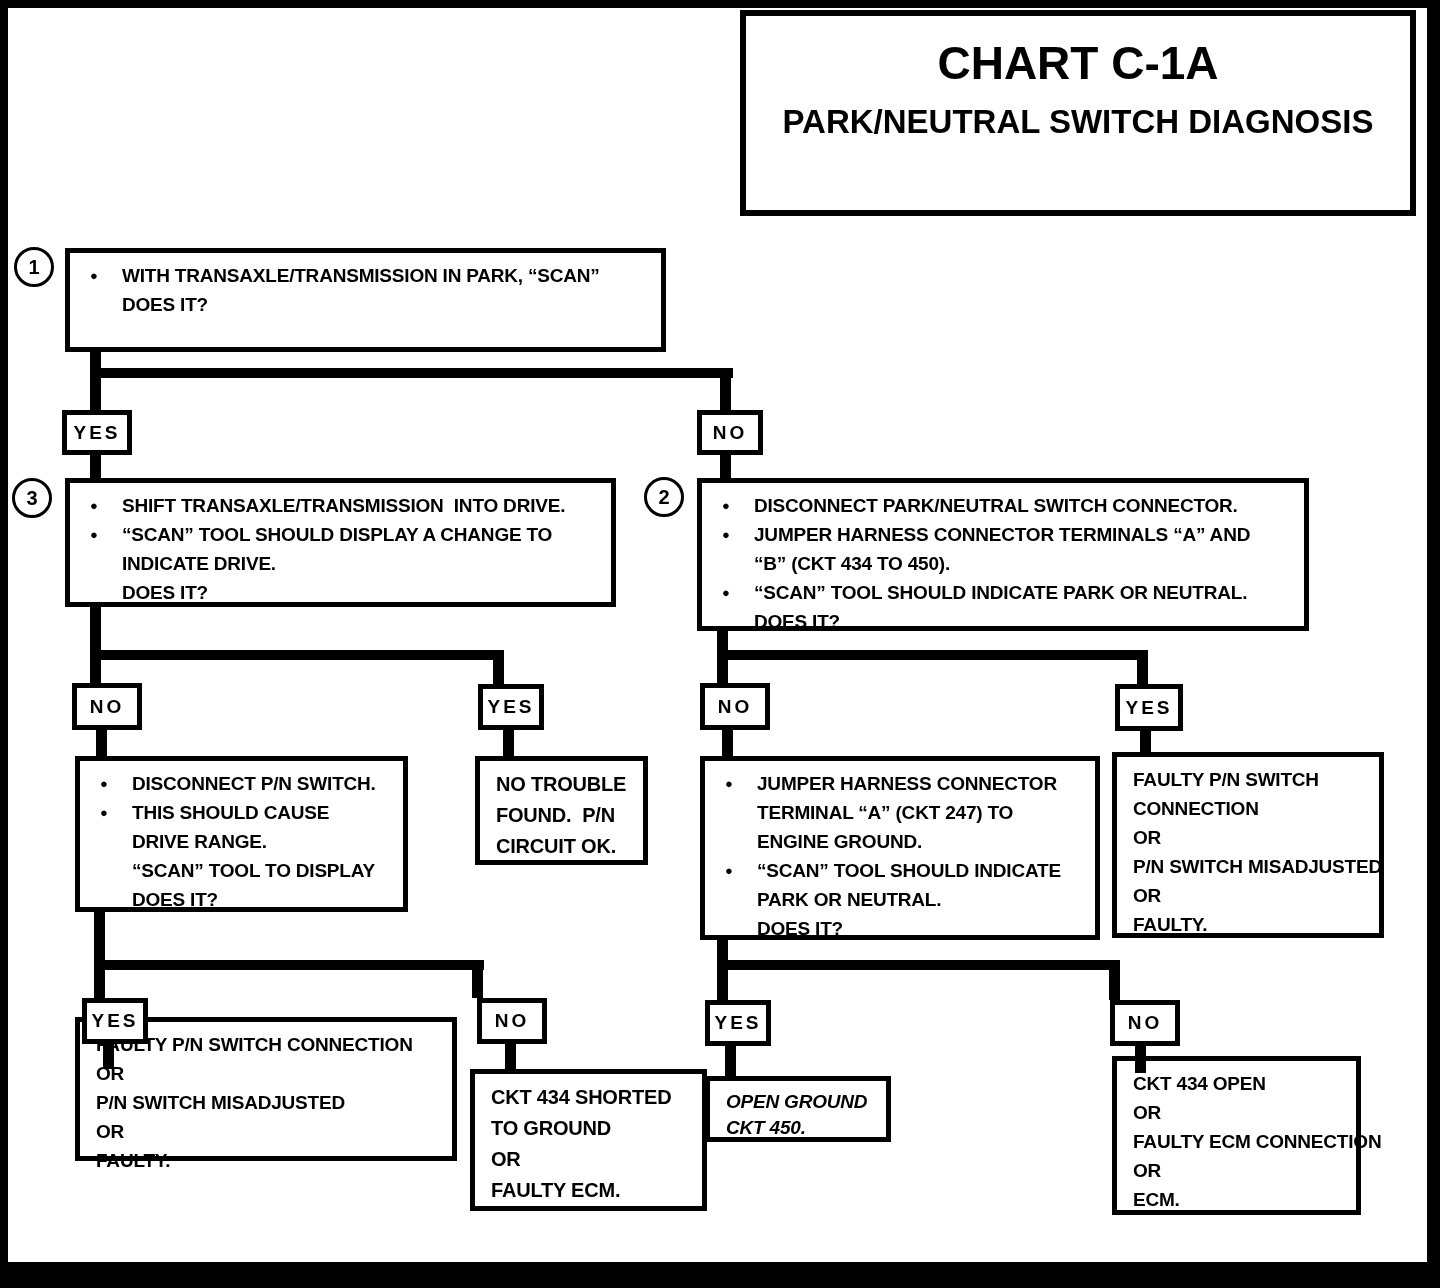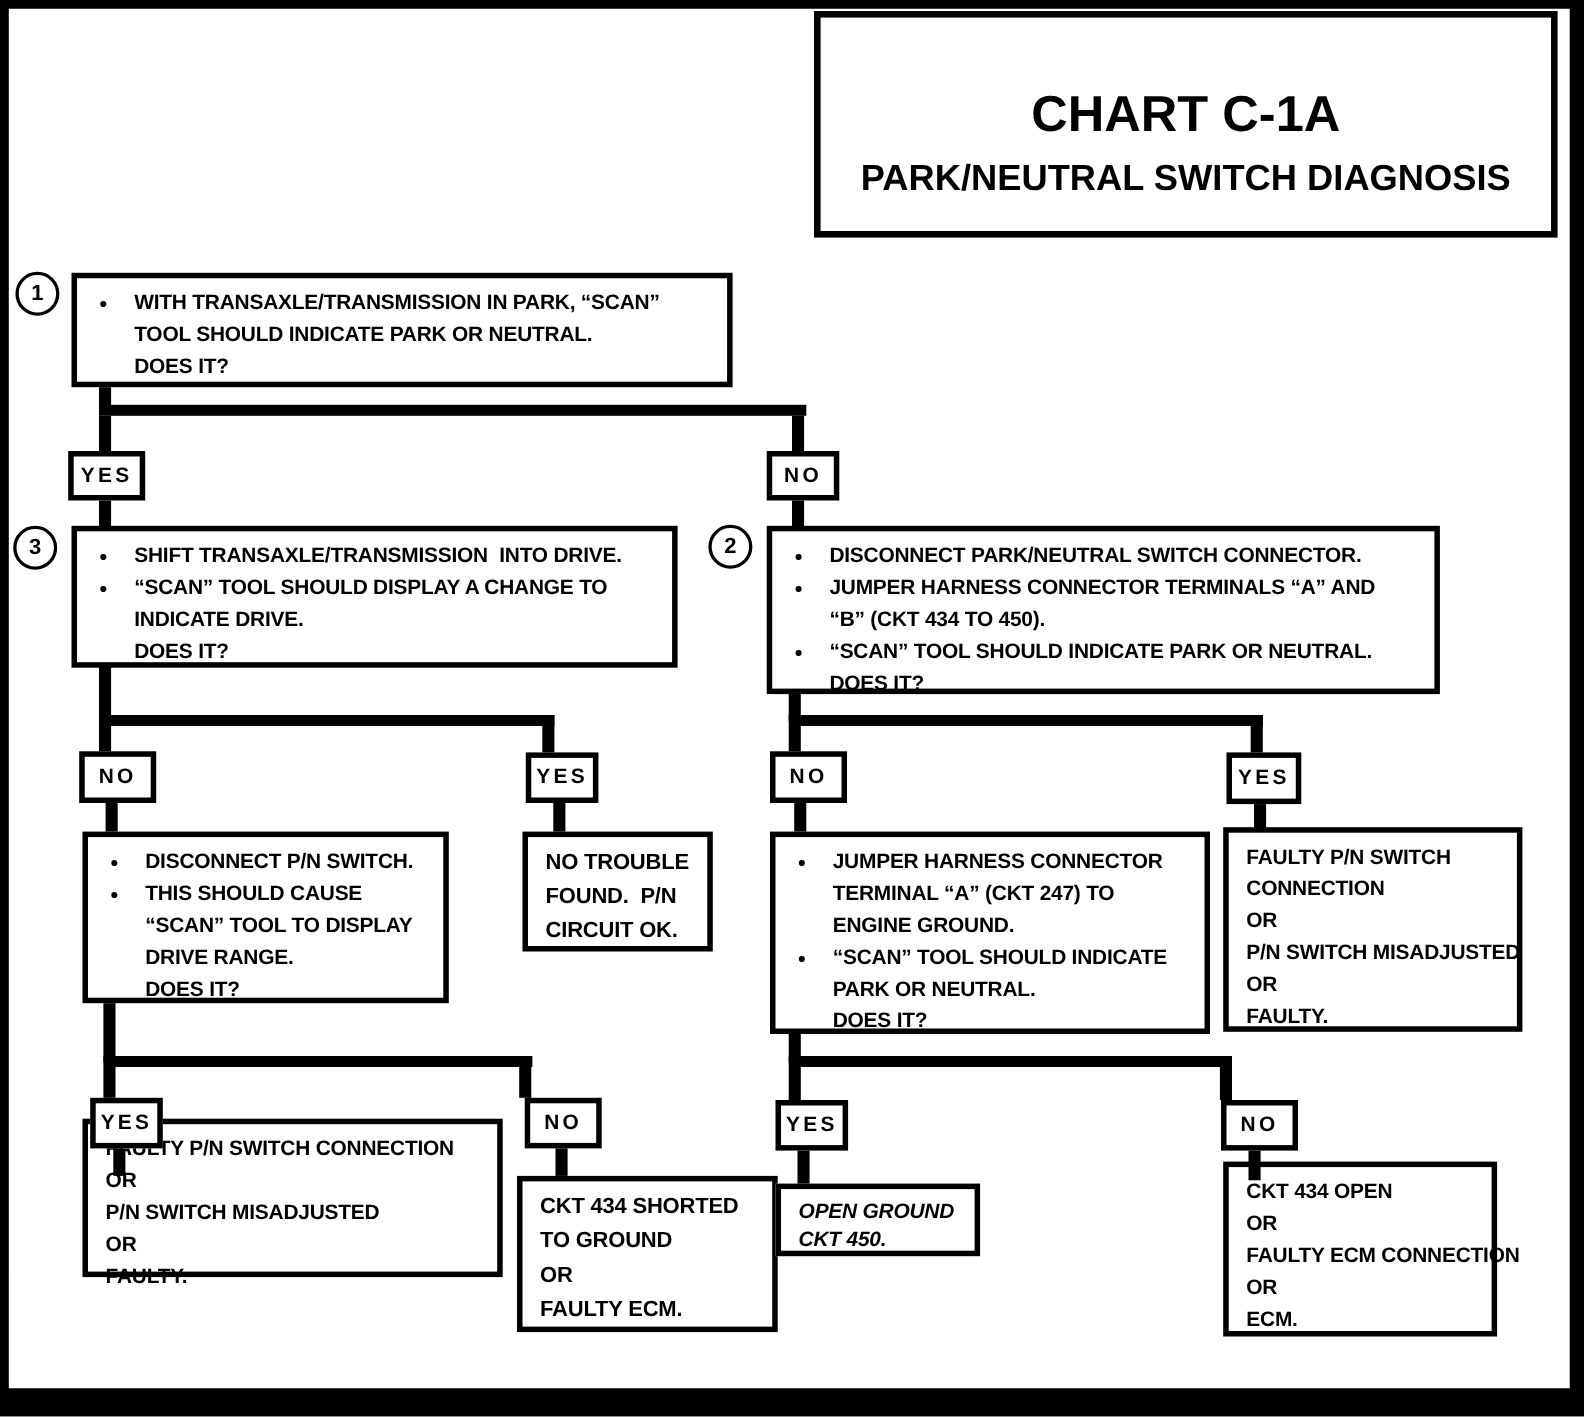--- a/index.html
+++ b/index.html
@@ -30,21 +30,21 @@
     position:absolute; width:40px; height:40px; border:3px solid #000; border-radius:50%;
     background:#fff; box-sizing:border-box; display:flex; align-items:center; justify-content:center;
     font-size:20px;
   }
   .ln { position:absolute; background:#000; }
   .titlebox {
     position:absolute; left:740px; top:10px; width:676px; height:206px;
     border:6px solid #000; box-sizing:border-box; background:#fff;
     display:flex; flex-direction:column; align-items:center; padding-top:22px;
   }
-  .t1 { font-size:46px; line-height:50px; letter-spacing:0px;margin-top:40px; }
+  .t1 { font-size:46px; line-height:50px; letter-spacing:0px; }
   .t2 { font-size:33px; line-height:40px; margin-top:14px; }
   .t3 { font-size:27px; line-height:30px; }
   .lh31 .tline { line-height:31px; font-size:20px; }
   .lh27 .tline { line-height:26px;font-style:italic; }
 </style>
 </head>
 <body>
 
 <div class="page">
 
@@ -57,21 +57,20 @@
   <div class="circ" style="left:12px;top:478px;">3</div>
   <div class="circ" style="left:644px;top:477px;">2</div>
 
   <div class="box" style="left:65px;top:248px;width:601px;height:104px;">
       <div class="tline">
         <span class="bul">●</span>
         <span class="txt">WITH TRANSAXLE/TRANSMISSION IN PARK, “SCAN”</span>
       </div>
       <div class="tline">
         <span class="bul"></span>
-        <span class="txt">TOOL SHOULD INDICATE PARK OR NEUTRAL.</span>
       </div>
       <div class="tline">
         <span class="bul"></span>
         <span class="txt">DOES IT?</span>
       </div>
     </div>
   <div class="box" style="left:65px;top:478px;width:551px;height:129px;">
       <div class="tline">
         <span class="bul">●</span>
         <span class="txt">SHIFT TRANSAXLE/TRANSMISSION  INTO DRIVE.</span>
@@ -116,25 +115,25 @@
       <div class="tline">
         <span class="bul">●</span>
         <span class="txt">DISCONNECT P/N SWITCH.</span>
       </div>
       <div class="tline">
         <span class="bul">●</span>
         <span class="txt">THIS SHOULD CAUSE</span>
       </div>
       <div class="tline">
         <span class="bul"></span>
+        <span class="txt">DRIVE RANGE.</span>
+      </div>
+      <div class="tline">
+        <span class="bul"></span>
         <span class="txt">“SCAN” TOOL TO DISPLAY</span>
-      </div>
-      <div class="tline">
-        <span class="bul"></span>
-        <span class="txt">DRIVE RANGE.</span>
       </div>
       <div class="tline">
         <span class="bul"></span>
         <span class="txt">DOES IT?</span>
       </div>
     </div>
   <div class="box plain lh31" style="left:475px;top:756px;width:173px;height:109px;">
       <div class="tline">
         <span class="bul"></span>
         <span class="txt">NO TROUBLE</span>

